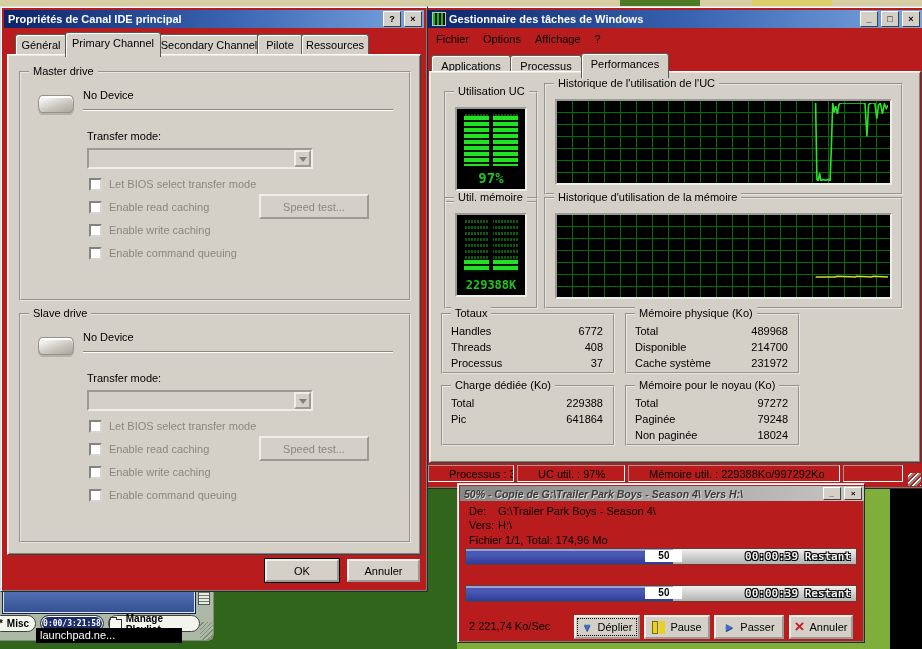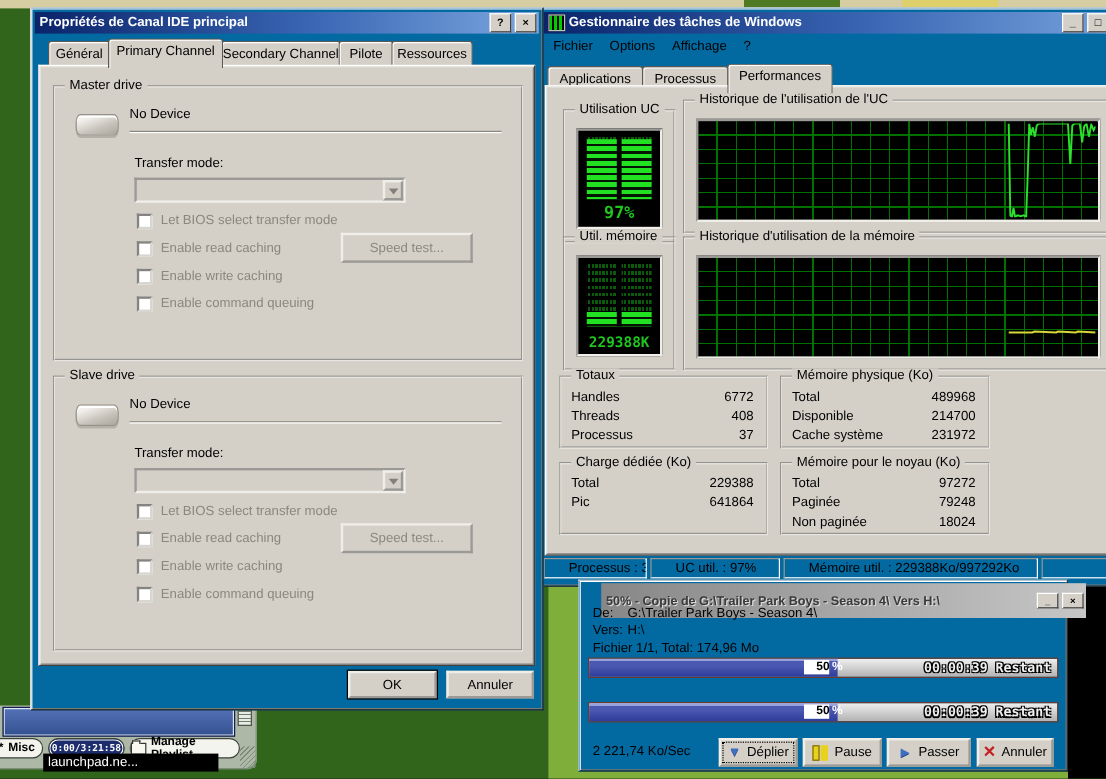--- a/index.html
+++ b/index.html
@@ -1,23 +1,23 @@
 <!DOCTYPE html>
 <html><head>
 <meta charset="utf-8">
 <style>
   html,body{margin:0;padding:0;background:#222;}
   #screen{position:relative;width:922px;height:649px;overflow:hidden;
     font-family:"Liberation Sans",sans-serif;font-size:11px;color:#000;
     background:#30651b;}
   .abs{position:absolute;}
   
-  .win{position:absolute;background:#0369a1;
+  .win{position:absolute;background:#b91c1c;
     border:1px solid;border-color:#dcdcdc #2a2a2a #2a2a2a #dcdcdc;
-    box-shadow:inset 1px 1px 0 #ffffff, inset -1px -1px 0 #7d7a72;margin-left:25px;}
+    box-shadow:inset 1px 1px 0 #ffffff, inset -1px -1px 0 #7d7a72;}
   .titlebar{position:absolute;display:flex;align-items:center;gap:3px;
     padding:0 2px 0 4px;color:#fff;font-weight:bold;font-size:11px;
     background:linear-gradient(90deg,#0a246a,#3a66b4 55%,#7ba7e0);overflow:hidden;white-space:nowrap;}
   .titlebar .sp{flex:1;}
   .tb-btn{width:16px;height:14px;flex:0 0 16px;background:#d4d0c8;color:#000;
     border:1px solid;border-color:#fff #404040 #404040 #fff;
     font-size:9px;font-weight:bold;display:flex;align-items:center;justify-content:center;line-height:1;}
   .titlebar-inactive{background:linear-gradient(90deg,#878787,#c6c6c6);color:#3a3a3a;
     text-shadow:1px 1px 0 #d9d9d9;}
   .menubar{position:absolute;display:flex;align-items:center;font-size:11px;}
@@ -63,22 +63,22 @@
   .stat-row{display:flex;justify-content:space-between;padding:0 10px 0 8px;line-height:16px;font-size:11px;}
   .statusbar-cell{position:absolute;height:17px;line-height:16px;padding:0 20px;font-size:11px;
     border:1px solid;border-color:#9a9890 #fff #fff #9a9890;overflow:hidden;white-space:nowrap;box-sizing:border-box;}
   .grip{position:absolute;width:13px;height:13px;
     background:repeating-linear-gradient(135deg,transparent 0 2px,#fff 2px 3px,#8a887e 3px 5px);}
   
   .pbar{position:absolute;height:17px;border:1px solid #6a3a2e;box-sizing:border-box;
     background:linear-gradient(to bottom,#efefef,#b2b2b2);}
   .pfill{position:absolute;left:0;top:0;bottom:0;width:53%;
     background:linear-gradient(to bottom,#98a2da 0 2px,#4a58b2 2px 6px,#2e3c9a);}
-  .p50{position:absolute;left:46%;top:1px;width:21px;height:12px;background:#fff;color:#000;
-    font-size:10px;font-weight:bold;text-align:right;line-height:12px;}
+  .p50{position:absolute;left:46%;top:1px;width:37px;height:12px;background:#fff;color:#000;
+    font-size:10px;font-weight:bold;text-align:center;line-height:12px;}
   .psign{position:absolute;left:calc(46% + 23px);top:1px;color:#fff;font-size:10px;font-weight:bold;}
   .premain{position:absolute;right:5px;top:1px;color:#f0f0f0;
     font-family:"DejaVu Sans Mono",monospace;font-size:11px;font-weight:bold;
     text-shadow:1px 1px 0 #000,-1px -1px 0 #000,1px -1px 0 #000,-1px 1px 0 #000;}
   
   .cbtn{position:absolute;height:24px;gap:5px;}
   .ic-deplier{color:#3f6fc4;font-size:11px;text-shadow:0 1px 0 #1a3a7a;line-height:1;}
   .ic-pause{width:4px;height:11px;background:#ead21c;border:1px solid #7a6a10;box-shadow:7px 0 0 #ead21c;margin-right:7px;}
   .ic-passer{color:#3f6fc4;font-size:12px;line-height:1;text-shadow:0 1px 0 #1a3a7a;}
   .ic-annuler{color:#c42020;font-size:17px;font-weight:900;line-height:12px;}
@@ -336,21 +336,21 @@
         </div>
         <div class="btn abs disabled-text" style="left:238px;top:121px;width:110px;height:25px;">Speed test...</div>
       </div>
     </div>
 
     <div class="btn abs default" style="left:264px;top:552px;width:74px;height:23px;">OK</div>
     <div class="btn abs" style="left:346px;top:552px;width:73px;height:23px;">Annuler</div>
   </div>
 
   <div class="win" style="left:457px;top:483px;width:406px;height:158px;z-index:4;">
-    <div class="titlebar titlebar-inactive" style="left:18px;top:2px;width:398px;height:29px;font-size:10.5px;">
+    <div class="titlebar titlebar-inactive" style="left:2px;top:2px;width:398px;height:15px;font-size:10.5px;font-style:italic;">
       <span style="overflow:hidden;text-overflow:ellipsis;">50% - Copie de G:\Trailer Park Boys - Season 4\ Vers H:\</span>
       <span class="sp"></span>
       <span class="tb-btn" style="width:14px;height:11px;font-size:8px;">_</span>
       <span class="tb-btn" style="width:14px;height:11px;font-size:8px;">×</span>
     </div>
     <span class="abs" style="left:11px;top:21px;">De:</span>
     <span class="abs" style="left:40px;top:21px;">G:\Trailer Park Boys - Season 4\</span>
     <span class="abs" style="left:11px;top:35px;">Vers:</span>
     <span class="abs" style="left:40px;top:35px;">H:\</span>
     <span class="abs" style="left:11px;top:50px;">Fichier 1/1, Total: 174,96 Mo</span>

